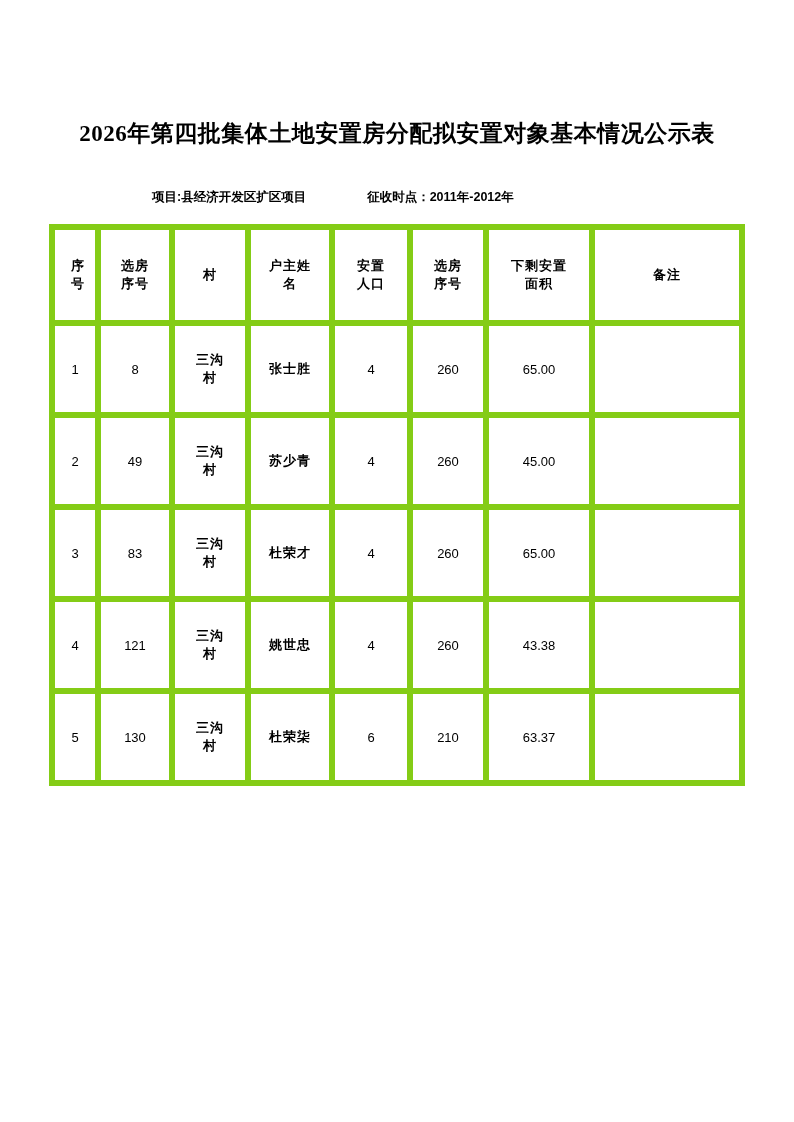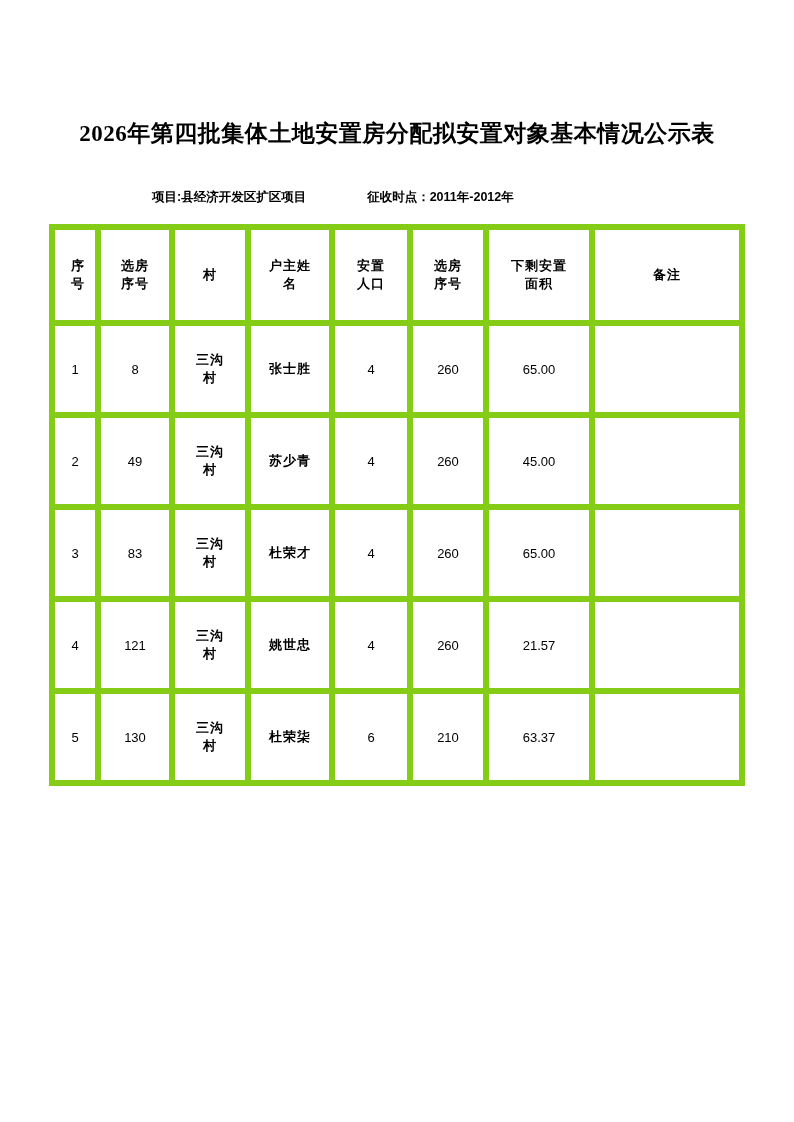--- a/index.html
+++ b/index.html
@@ -157,21 +157,21 @@
         <td class="num">65.00</td>
         <td></td>
       </tr>
       <tr>
         <td class="num">4</td>
         <td class="num">121</td>
         <td class="cn">三沟村</td>
         <td class="cn">姚世忠</td>
         <td class="num">4</td>
         <td class="num">260</td>
-        <td class="num">21.57</td>
+        <td class="num">43.38</td>
         <td></td>
       </tr>
       <tr>
         <td class="num">5</td>
         <td class="num">130</td>
         <td class="cn">三沟村</td>
         <td class="cn">杜荣柒</td>
         <td class="num">6</td>
         <td class="num">210</td>
         <td class="num">63.37</td>

